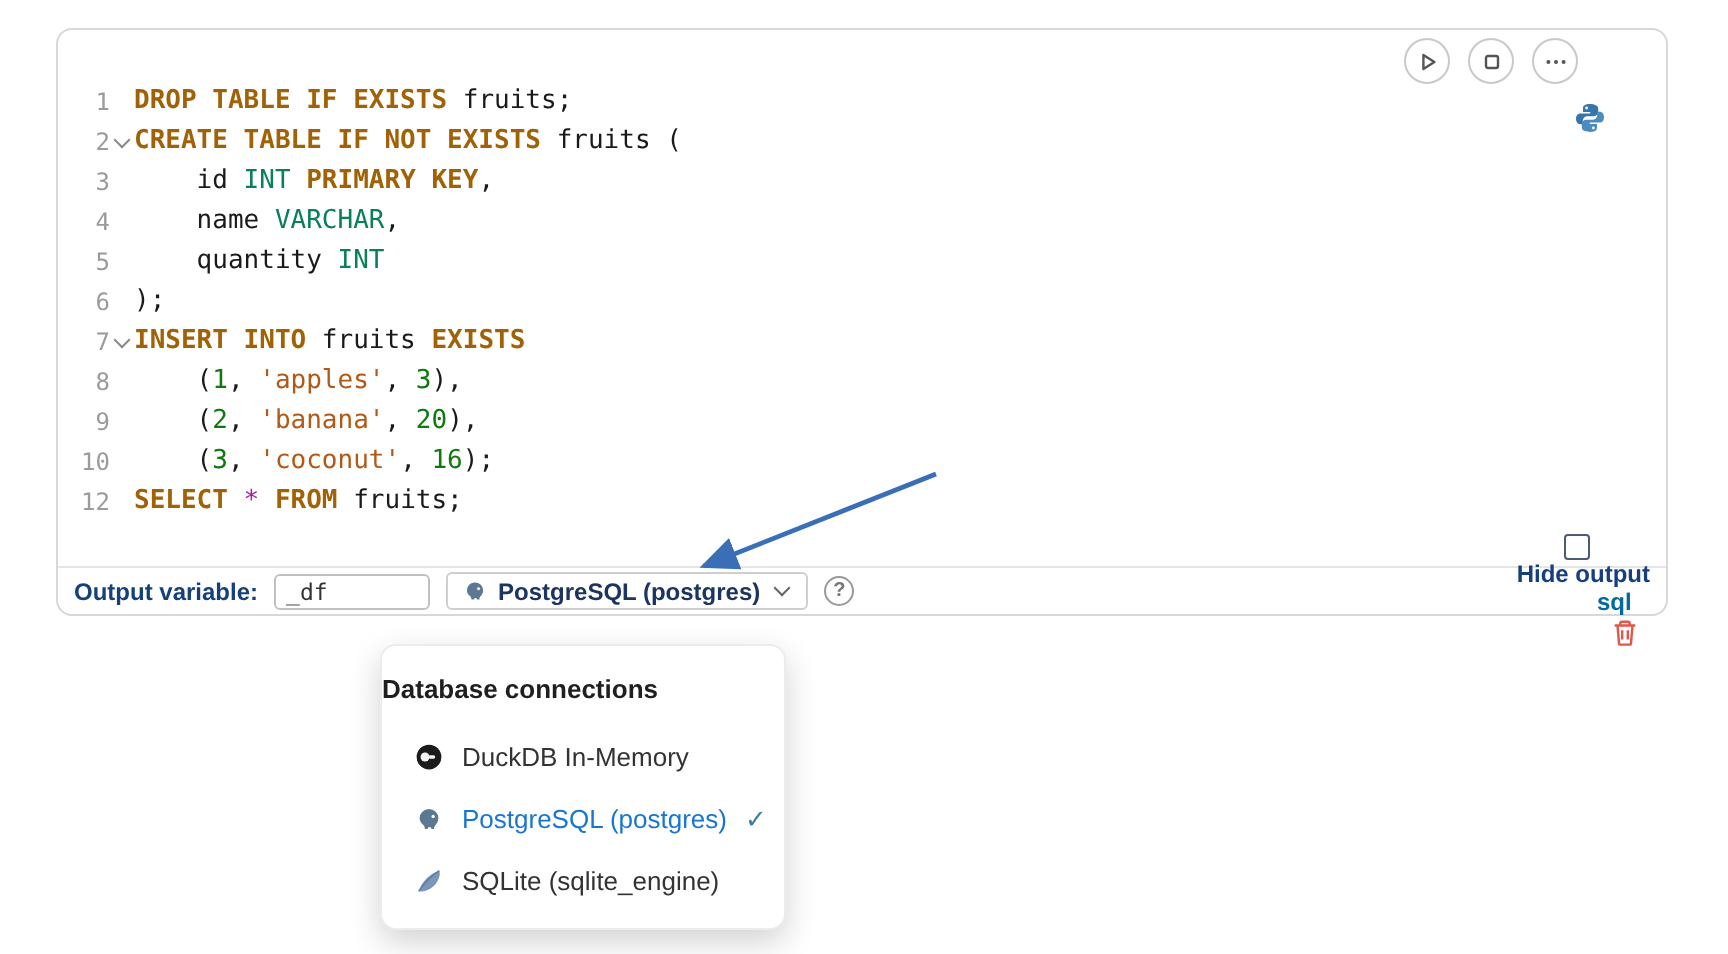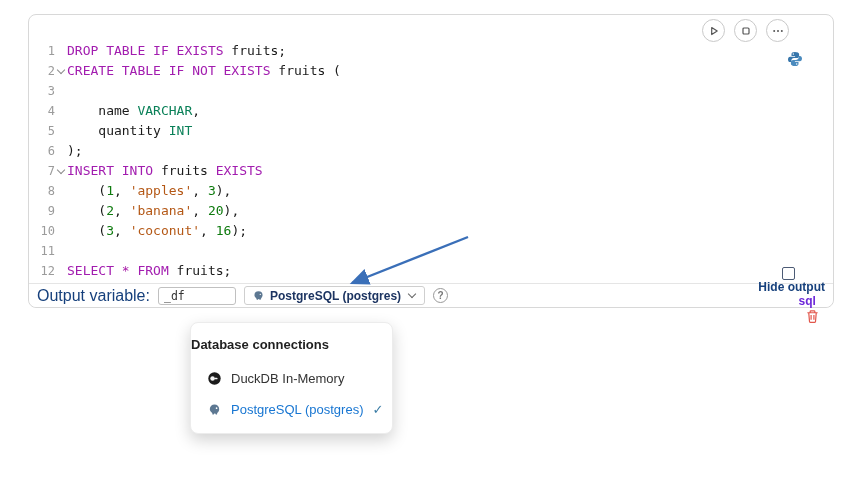--- a/index.html
+++ b/index.html
@@ -27,34 +27,34 @@
   
   .code { position:absolute; left:0; top:0; right:0; padding-top:26px; }
   .code-line { display:flex; height:20px; font-family:"DejaVu Sans Mono", monospace; font-size:13px; line-height:20px; }
   .gutter-num { width:26px; flex:none; text-align:right; color:#9b9b9b; font-size:12px; }
   .fold { width:12px; flex:none; position:relative; }
   .fold.show::after {
     content:""; position:absolute; left:3px; top:6px; width:5px; height:5px;
     border-right:1.4px solid #8a8a8a; border-bottom:1.4px solid #8a8a8a; transform:rotate(45deg);
   }
   .code-text { white-space:pre; color:#1a1a1a; }
-  .tok-kw { color:#a21caf; font-weight:normal; }
+  .tok-kw { color:#a16207; font-weight:bold; }
   .tok-ty { color:#0a8058; }
   .tok-nm { color:#0e7a0e; }
   .tok-st { color:#b45816; }
   .tok-op { color:#a81ca8; }
   .tok-pl { color:#1a1a1a; }
 
   
   .cell-footer {
     position:absolute; left:0; right:0; bottom:0; height:24px;
     border-top:1px solid #e5e5e5; display:flex; align-items:center;
     padding:0 8px; gap:8px; border-radius:0 0 8px 8px; background:#fff;
   }
-  .out-label { font-weight:normal; font-size:16px; color:#16407c; white-space:nowrap; }
+  .out-label { font-weight:bold; font-size:12px; color:#16407c; white-space:nowrap; }
   .out-input {
     width:78px; height:18px; border:1px solid #c0c0c0; border-radius:3px;
     font-family:"DejaVu Sans Mono", monospace; font-size:11.5px; color:#333; padding:0 5px;
   }
   .conn-btn {
     display:flex; align-items:center; gap:5px; border:1px solid #cfcfcf; border-radius:3px;
     height:19px; padding:0 7px; background:#fff; cursor:pointer;
   }
   .conn-label { font-size:12px; font-weight:bold; color:#1c3461; white-space:nowrap; }
   .chev { width:9px; height:9px; position:relative; margin-left:2px; }
@@ -63,21 +63,21 @@
     border-right:1.3px solid #666; border-bottom:1.3px solid #666; transform:rotate(45deg);
   }
   .help-btn {
     width:15px; height:15px; border:1.2px solid #999; border-radius:50%; background:#fff;
     color:#777; font-size:10px; font-weight:bold; display:flex; align-items:center;
     justify-content:center; padding:0; cursor:pointer;
   }
   .footer-right { display:flex; align-items:center; margin-left:auto;flex-direction:column; }
   .checkbox { width:13px; height:13px; border:1.5px solid #4c5b75; border-radius:2px; background:#fff; cursor:pointer; }
   .hide-label { font-weight:bold; font-size:12px; color:#16407c; margin-left:7px; white-space:nowrap; }
-  .lang-badge { font-weight:bold; font-size:12px; color:#6d28d9; margin-left:38px; }
+  .lang-badge { font-weight:bold; font-size:12px; color:#0369a1; margin-left:38px; }
   .trash-btn { background:none; border:none; padding:0; margin-left:50px; width:16px; height:16px; cursor:pointer; }
 
   
   .menu {
     position:absolute; left:190px; top:322px; width:203px; background:#fff;
     border:1px solid #ececec; border-radius:8px;
     box-shadow:0 6px 16px rgba(0,0,0,.18); padding:4px 0 8px; z-index:5;
   }
   .menu-header { font-size:13px; font-weight:bold; color:#1f1f1f; padding:10px 0 11px; }
   .menu-item { display:flex; align-items:center; gap:9px; padding:8px 14px 8px 16px; font-size:13px; color:#333; cursor:pointer;text-align:center; }
@@ -137,20 +137,21 @@
           <span class="code-text"><span class="tok-kw">DROP TABLE IF EXISTS</span><span class="tok-pl"> fruits;</span></span>
         </div>
         <div class="code-line">
           <span class="gutter-num">2</span>
           <span class="fold show"></span>
           <span class="code-text"><span class="tok-kw">CREATE TABLE IF NOT EXISTS</span><span class="tok-pl"> fruits (</span></span>
         </div>
         <div class="code-line">
           <span class="gutter-num">3</span>
           <span class="fold"></span>
+          <span class="code-text"><span class="tok-pl">    id </span><span class="tok-ty">INT</span><span class="tok-pl"> </span><span class="tok-kw">PRIMARY KEY</span><span class="tok-pl">,</span></span>
         </div>
         <div class="code-line">
           <span class="gutter-num">4</span>
           <span class="fold"></span>
           <span class="code-text"><span class="tok-pl">    name </span><span class="tok-ty">VARCHAR</span><span class="tok-pl">,</span></span>
         </div>
         <div class="code-line">
           <span class="gutter-num">5</span>
           <span class="fold"></span>
           <span class="code-text"><span class="tok-pl">    quantity </span><span class="tok-ty">INT</span></span>
@@ -172,25 +173,20 @@
         </div>
         <div class="code-line">
           <span class="gutter-num">9</span>
           <span class="fold"></span>
           <span class="code-text"><span class="tok-pl">    (</span><span class="tok-nm">2</span><span class="tok-pl">, </span><span class="tok-st">'banana'</span><span class="tok-pl">, </span><span class="tok-nm">20</span><span class="tok-pl">),</span></span>
         </div>
         <div class="code-line">
           <span class="gutter-num">10</span>
           <span class="fold"></span>
           <span class="code-text"><span class="tok-pl">    (</span><span class="tok-nm">3</span><span class="tok-pl">, </span><span class="tok-st">'coconut'</span><span class="tok-pl">, </span><span class="tok-nm">16</span><span class="tok-pl">);</span></span>
-        </div>
-        <div class="code-line">
-          <span class="gutter-num">11</span>
-          <span class="fold"></span>
-          <span class="code-text"></span>
         </div>
         <div class="code-line">
           <span class="gutter-num">12</span>
           <span class="fold"></span>
           <span class="code-text"><span class="tok-kw">SELECT</span><span class="tok-pl"> </span><span class="tok-op">*</span><span class="tok-pl"> </span><span class="tok-kw">FROM</span><span class="tok-pl"> fruits;</span></span>
         </div>
       </div>
   </div>
 
   <div class="cell-footer">
@@ -239,20 +235,29 @@
       <div class="menu-item selected">
         <span class="menu-icon">
           <svg viewBox="0 0 16 16">
             <path d="M3 7.5a5 4.8 0 0 1 10 0c0 1.8-.8 3-1.6 3.8-.5.5-.7 1.2-.7 2h-1.4c0-.6-.5-1-1-1s-1 .4-1 1H5.8c0-.8-.2-1.4-.7-2C4 10.4 3 9.3 3 7.5z" fill="#5d7892"></path>
             <circle cx="10.2" cy="6.6" r="0.9" fill="#fff"></circle>
           </svg>
         </span>
         <span class="menu-label">PostgreSQL (postgres)</span>
         <span class="check">✓</span>
       </div>
+      <div class="menu-item">
+        <span class="menu-icon">
+          <svg viewBox="0 0 16 16">
+            <path d="M2.5 13.5C4 8.5 8.5 4 13.5 2.5c.8 2.2-.4 5.6-2.8 8s-5.7 3.4-8.2 3z" fill="#7b96b8"></path>
+            <path d="M2.5 13.5C5.5 9 9 5.5 13.5 2.5" stroke="#5f7da3" stroke-width="0.8" fill="none"></path>
+          </svg>
+        </span>
+        <span class="menu-label">SQLite (sqlite_engine)</span>
+      </div>
     </div>
 </div>
 
 <svg class="annotation-arrow" width="864" height="477">
   <defs>
     <marker id="ah" markerWidth="9" markerHeight="8" refX="7" refY="3.5" orient="auto">
       <path d="M0 0 L8 3.5 L0 7 Z" fill="#3a6fb8"></path>
     </marker>
   </defs>
   <line x1="468" y1="237" x2="352" y2="283" stroke="#3a6fb8" stroke-width="2.4" marker-end="url(#ah)"></line>

